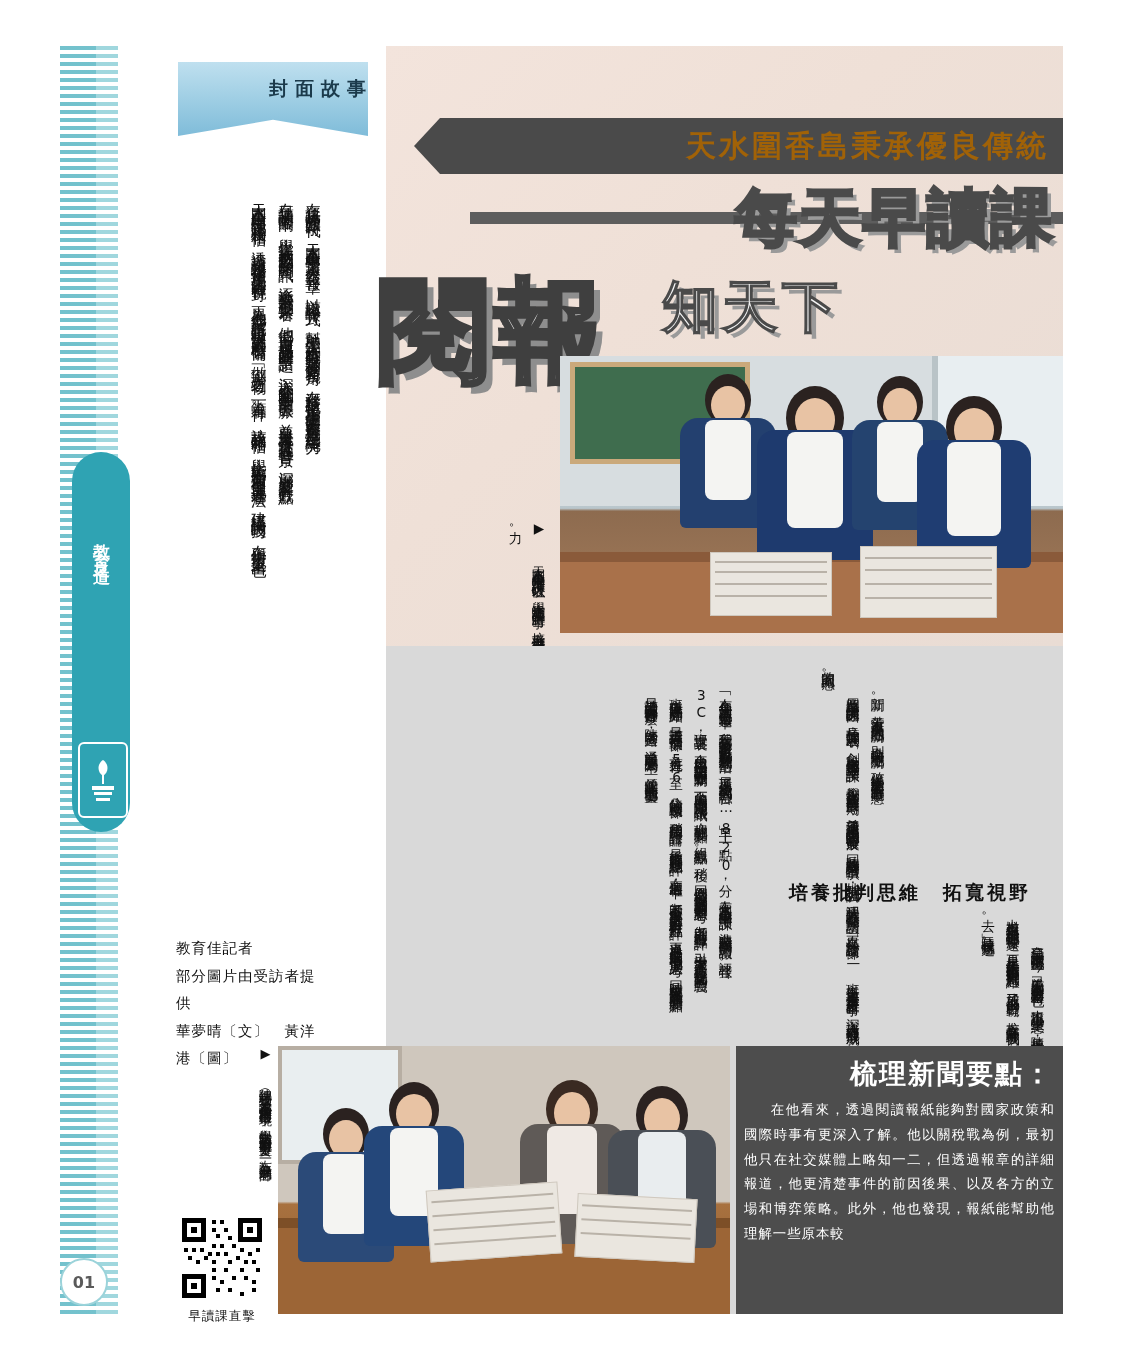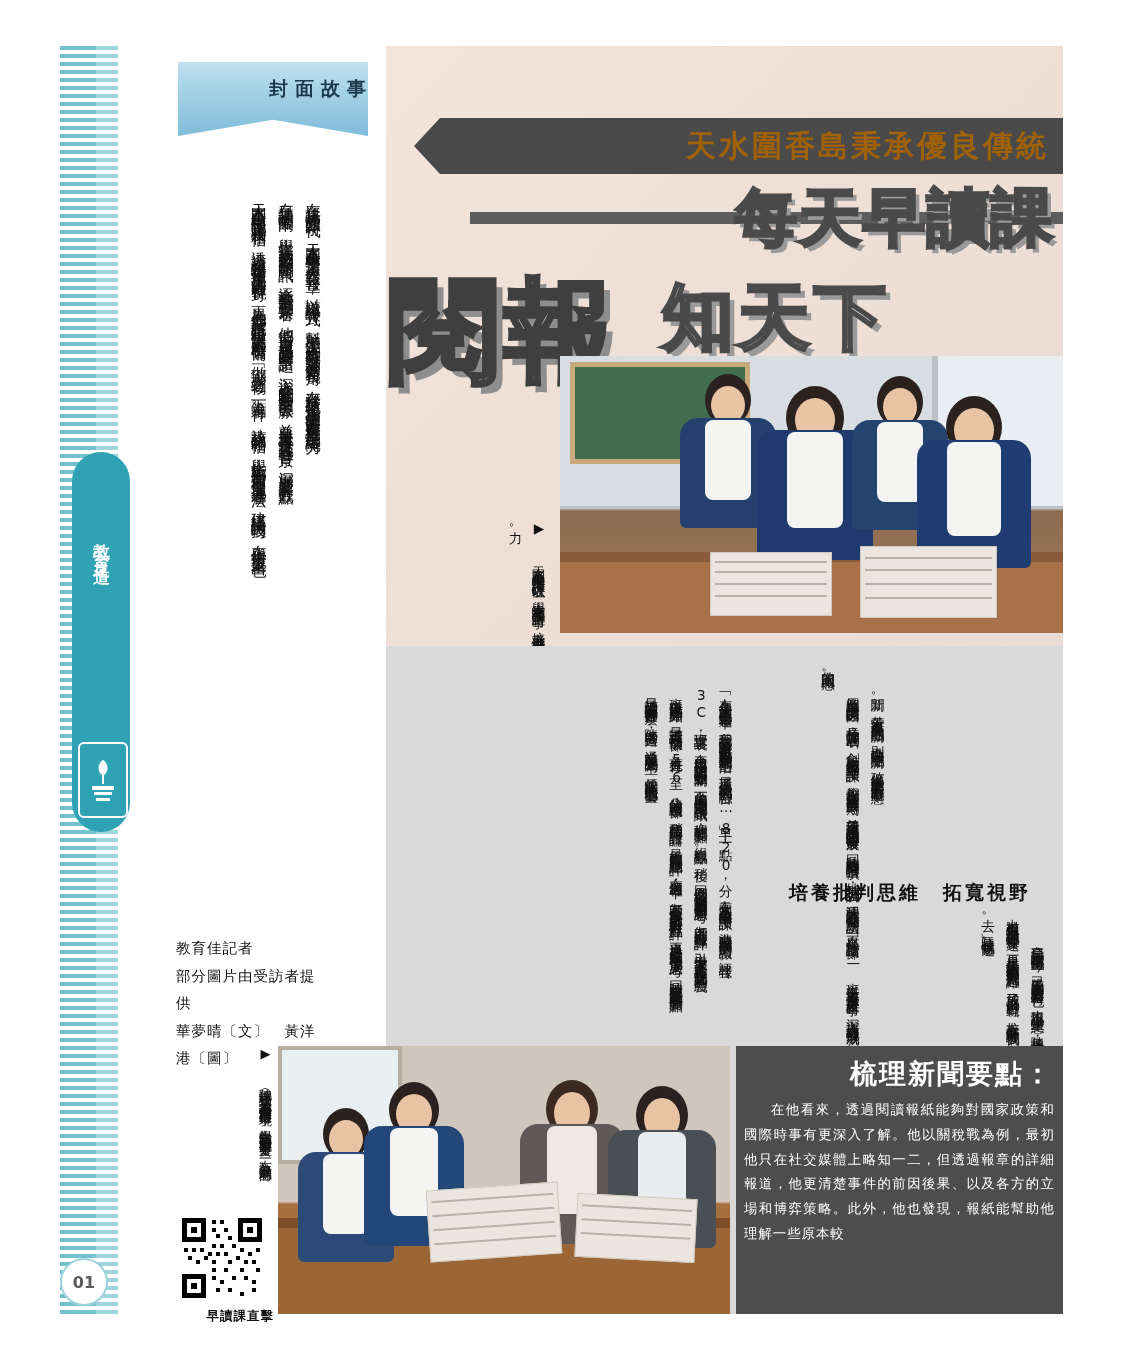--- a/index.html
+++ b/index.html
@@ -89,25 +89,25 @@
     position:absolute;right:8px;top:-6px;font-size:62px;font-weight:800;letter-spacing:2px;
     color:#f0f0f0;-webkit-text-stroke:3px #4a4a4a;
     text-shadow:5px 5px 0 #9a9a9a;
     font-family:"DejaVu Sans","Liberation Sans",sans-serif;
     text-align:right;
   }
   .hero-big{
     position:absolute;left:370px;top:248px;width:700px;height:130px;
   }
   .hero-big .t1{
-    position:absolute;left:18px;top:8px;font-size:112px;font-weight:800;color:#efefef;
+    position:absolute;left:8px;top:8px;font-size:112px;font-weight:800;color:#efefef;
     -webkit-text-stroke:4px #3f3f3f;text-shadow:8px 8px 0 #8e8e8e;letter-spacing:4px;
   }
   .hero-big .t2{
-    position:absolute;left:292px;top:22px;font-size:72px;font-weight:700;color:#f3f3f3;
+    position:absolute;left:292px;top:22px;font-size:56px;font-weight:400;color:#f3f3f3;
     -webkit-text-stroke:3px #4a4a4a;text-shadow:6px 6px 0 #9a9a9a;letter-spacing:4px;
   }
 
   
   .photo-main{
     position:absolute;left:560px;top:356px;width:503px;height:277px;
     background:linear-gradient(180deg,#cfd8dc 0%,#b9c6cc 55%,#8d6b4f 56%,#a87e5c 100%);
     overflow:hidden;
   }
   .pm-wall{position:absolute;left:0;top:0;width:503px;height:150px;background:#d7dde0;}
@@ -175,22 +175,22 @@
     position:absolute;left:176px;top:1046px;width:100px;height:200px;
     writing-mode:vertical-rl;text-orientation:upright;
     font-size:13px;line-height:1.65;letter-spacing:1.2px;color:#111;
   }
   .qr{
     position:absolute;left:176px;top:1212px;width:92px;height:92px;background:#fff;
     padding:2px;box-sizing:border-box;
   }
   .qr svg{display:block;}
   .qr-label{
-    position:absolute;left:170px;top:1308px;width:104px;text-align:right;
-    font-size:12.5px;letter-spacing:1px;color:#111;font-weight:bold;
+    position:absolute;left:170px;top:1308px;width:104px;text-align:center;
+    font-size:12.5px;letter-spacing:1px;color:#111;
   }
 </style>
 </head>
 <body>
 
 <div class="left-stripe"></div>
 <div class="left-stripe b"></div>
 <div class="side-tab"></div>
 <div class="side-tab-text">教育之道</div>
 <div class="side-badge">

